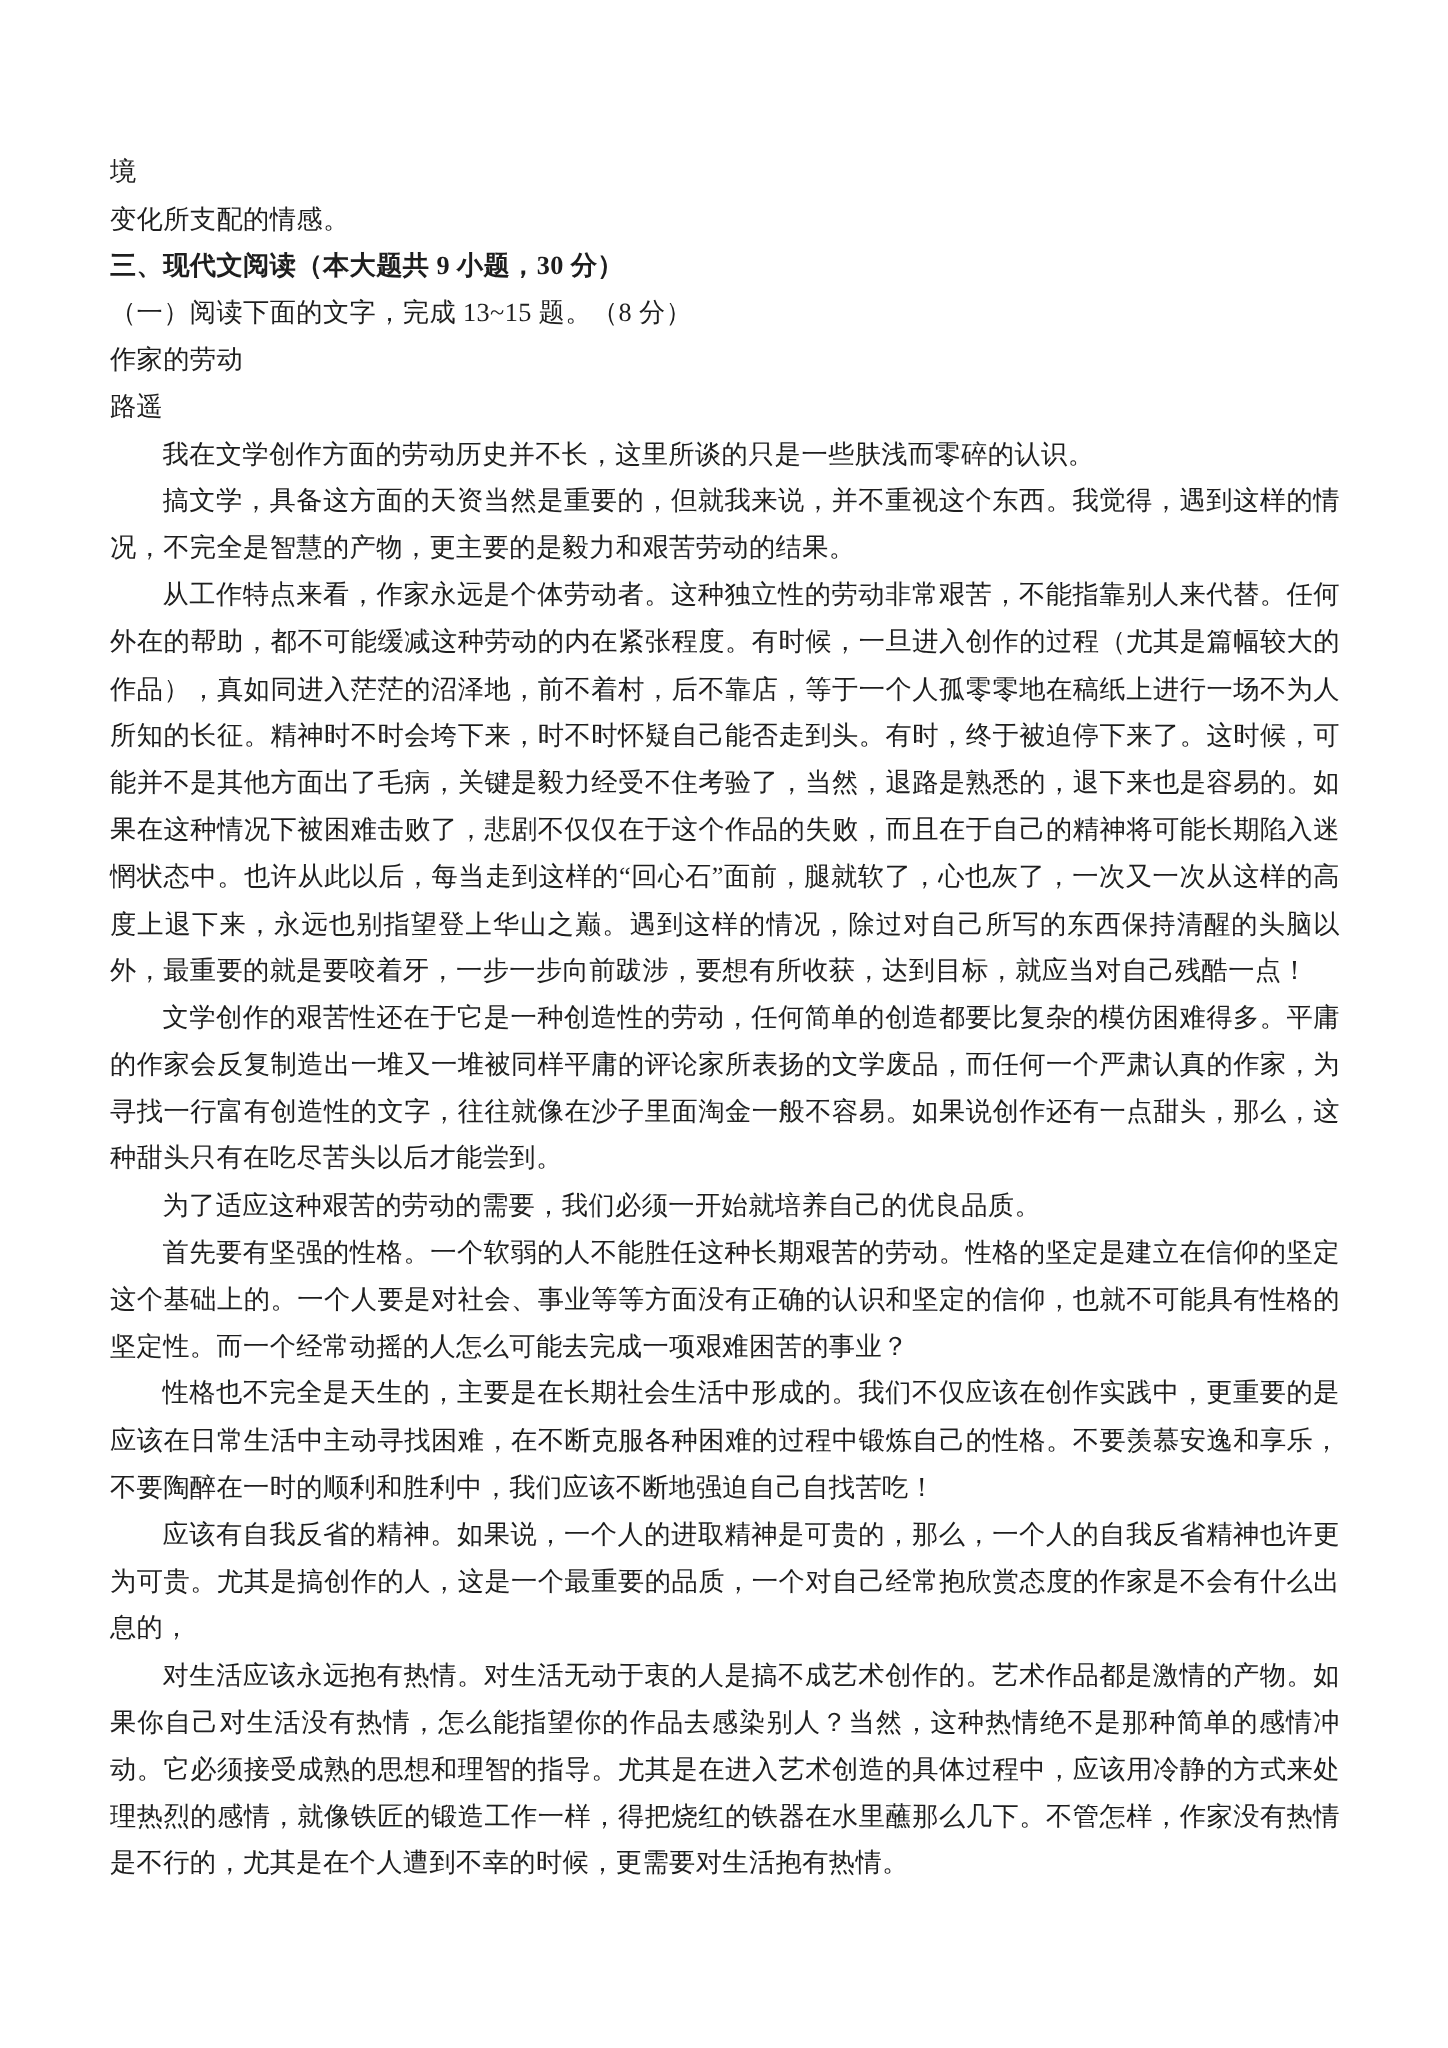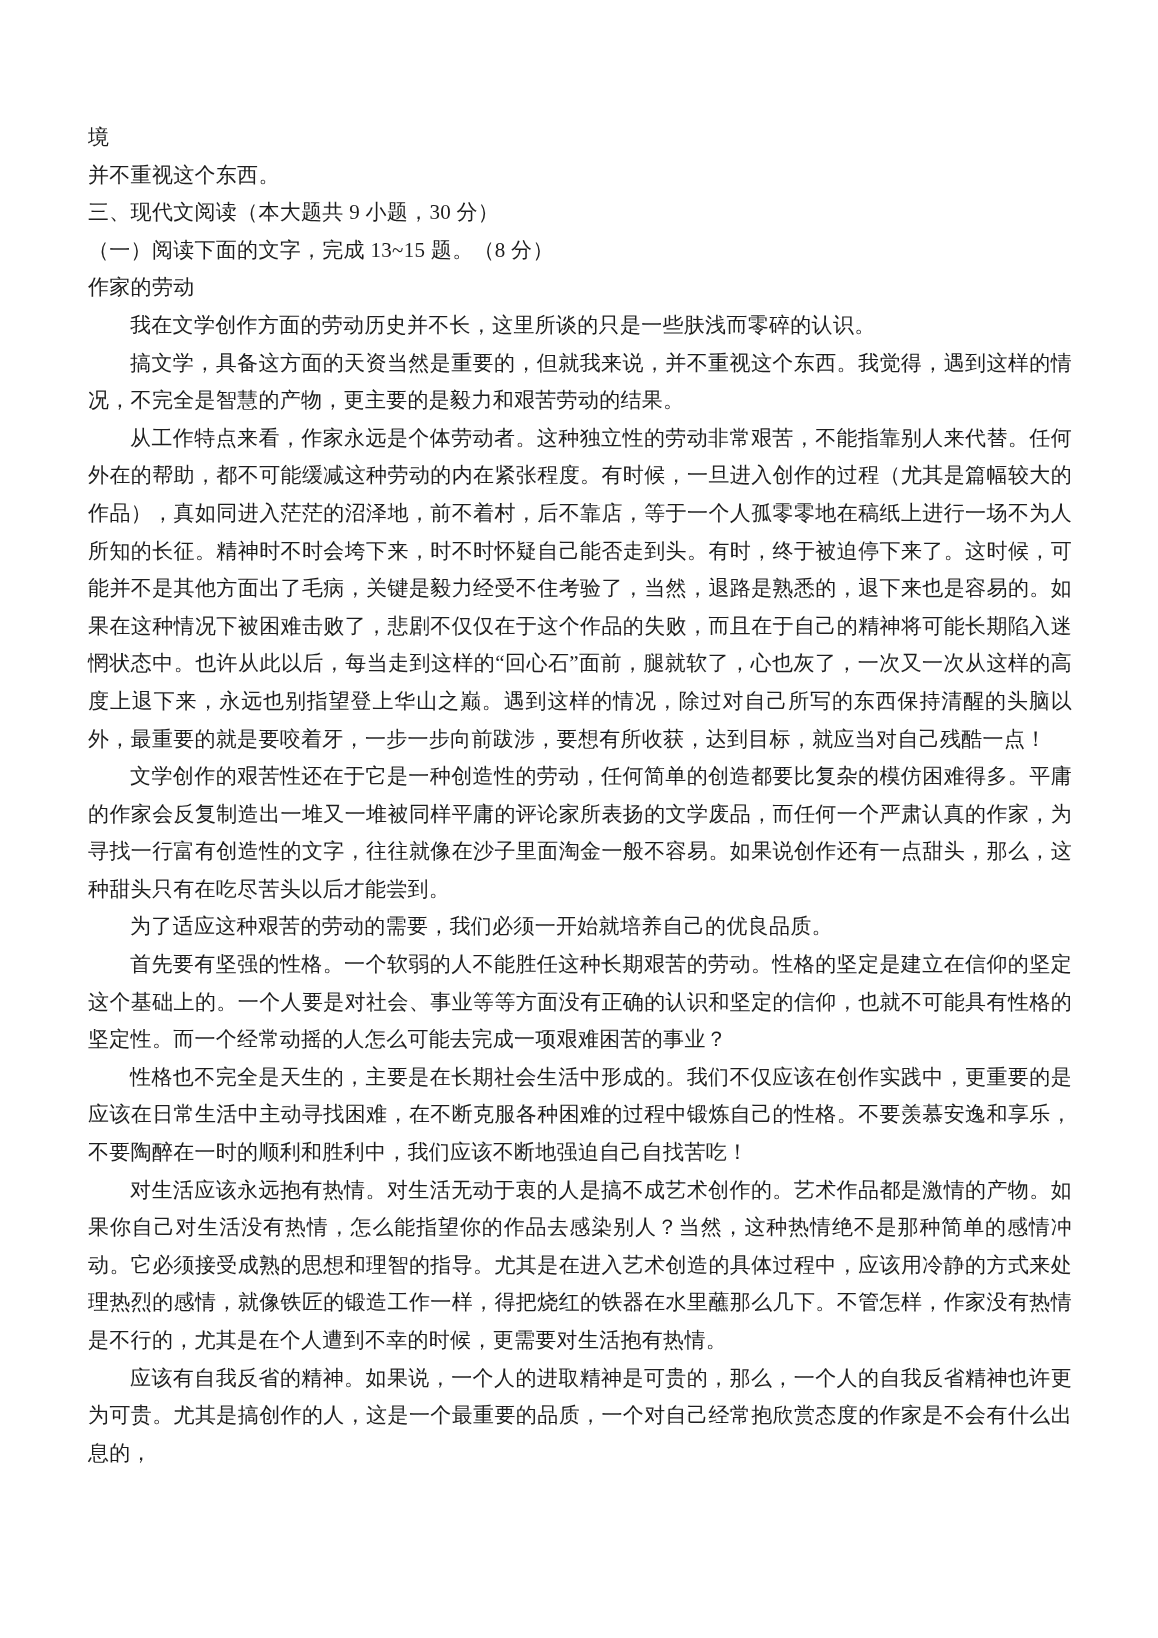--- a/index.html
+++ b/index.html
@@ -24,42 +24,43 @@
   .page p {
     margin: 0;
     padding: 0;
     font-size: 21px;
     line-height: 37.6px;
     text-align: justify;
     text-justify: inter-ideograph;
     letter-spacing: 0.3px;
   }
   .heading {
-    font-weight: normal;
+    font-weight: bold;
   }
   .center {
     text-align: center;
   }
   .para {
     text-indent: 2em;
   }
 </style>
 </head>
 <body>
 
 <div class="page">
   <p>境</p>
-  <p>并不重视这个东西。</p>
+  <p>变化所支配的情感。</p>
   <p class="heading">三、现代文阅读（本大题共 9 小题，30 分）</p>
   <p>（一）阅读下面的文字，完成 13~15 题。（8 分）</p>
   <p class="center">作家的劳动</p>
+  <p class="center">路遥</p>
   <div id="article-body">
       <p class="para">我在文学创作方面的劳动历史并不长，这里所谈的只是一些肤浅而零碎的认识。</p>
       <p class="para">搞文学，具备这方面的天资当然是重要的，但就我来说，并不重视这个东西。我觉得，遇到这样的情况，不完全是智慧的产物，更主要的是毅力和艰苦劳动的结果。</p>
       <p class="para">从工作特点来看，作家永远是个体劳动者。这种独立性的劳动非常艰苦，不能指靠别人来代替。任何外在的帮助，都不可能缓减这种劳动的内在紧张程度。有时候，一旦进入创作的过程（尤其是篇幅较大的作品），真如同进入茫茫的沼泽地，前不着村，后不靠店，等于一个人孤零零地在稿纸上进行一场不为人所知的长征。精神时不时会垮下来，时不时怀疑自己能否走到头。有时，终于被迫停下来了。这时候，可能并不是其他方面出了毛病，关键是毅力经受不住考验了，当然，退路是熟悉的，退下来也是容易的。如果在这种情况下被困难击败了，悲剧不仅仅在于这个作品的失败，而且在于自己的精神将可能长期陷入迷惘状态中。也许从此以后，每当走到这样的“回心石”面前，腿就软了，心也灰了，一次又一次从这样的高度上退下来，永远也别指望登上华山之巅。遇到这样的情况，除过对自己所写的东西保持清醒的头脑以外，最重要的就是要咬着牙，一步一步向前跋涉，要想有所收获，达到目标，就应当对自己残酷一点！</p>
       <p class="para">文学创作的艰苦性还在于它是一种创造性的劳动，任何简单的创造都要比复杂的模仿困难得多。平庸的作家会反复制造出一堆又一堆被同样平庸的评论家所表扬的文学废品，而任何一个严肃认真的作家，为寻找一行富有创造性的文字，往往就像在沙子里面淘金一般不容易。如果说创作还有一点甜头，那么，这种甜头只有在吃尽苦头以后才能尝到。</p>
       <p class="para">为了适应这种艰苦的劳动的需要，我们必须一开始就培养自己的优良品质。</p>
       <p class="para">首先要有坚强的性格。一个软弱的人不能胜任这种长期艰苦的劳动。性格的坚定是建立在信仰的坚定这个基础上的。一个人要是对社会、事业等等方面没有正确的认识和坚定的信仰，也就不可能具有性格的坚定性。而一个经常动摇的人怎么可能去完成一项艰难困苦的事业？</p>
       <p class="para">性格也不完全是天生的，主要是在长期社会生活中形成的。我们不仅应该在创作实践中，更重要的是应该在日常生活中主动寻找困难，在不断克服各种困难的过程中锻炼自己的性格。不要羡慕安逸和享乐，不要陶醉在一时的顺利和胜利中，我们应该不断地强迫自己自找苦吃！</p>
+      <p class="para">应该有自我反省的精神。如果说，一个人的进取精神是可贵的，那么，一个人的自我反省精神也许更为可贵。尤其是搞创作的人，这是一个最重要的品质，一个对自己经常抱欣赏态度的作家是不会有什么出息的，</p>
       <p class="para">对生活应该永远抱有热情。对生活无动于衷的人是搞不成艺术创作的。艺术作品都是激情的产物。如果你自己对生活没有热情，怎么能指望你的作品去感染别人？当然，这种热情绝不是那种简单的感情冲动。它必须接受成熟的思想和理智的指导。尤其是在进入艺术创造的具体过程中，应该用冷静的方式来处理热烈的感情，就像铁匠的锻造工作一样，得把烧红的铁器在水里蘸那么几下。不管怎样，作家没有热情是不行的，尤其是在个人遭到不幸的时候，更需要对生活抱有热情。</p>
-      <p class="para">应该有自我反省的精神。如果说，一个人的进取精神是可贵的，那么，一个人的自我反省精神也许更为可贵。尤其是搞创作的人，这是一个最重要的品质，一个对自己经常抱欣赏态度的作家是不会有什么出息的，</p>
     </div>
 </div>
 
 </body></html>

